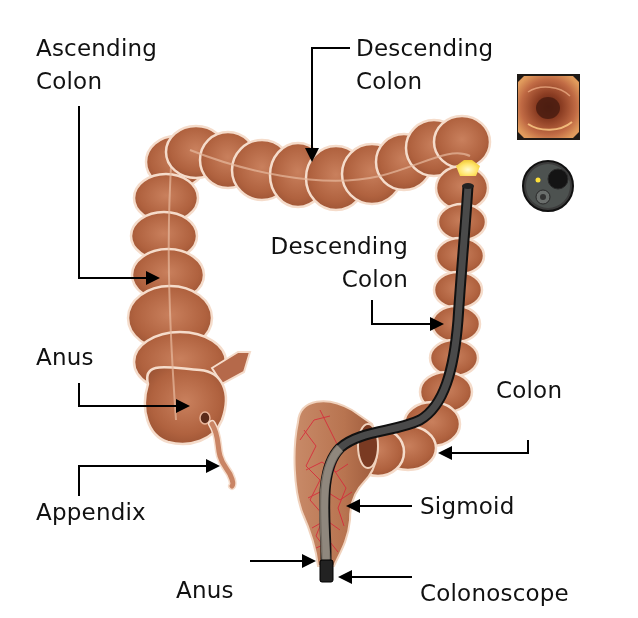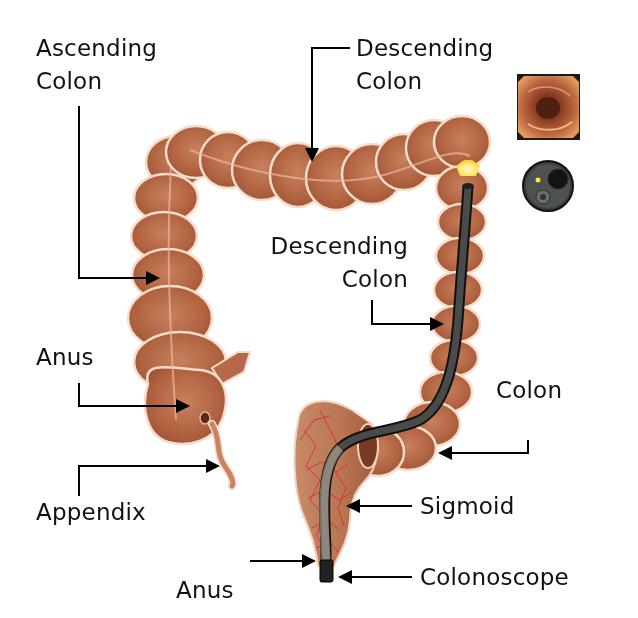--- a/index.html
+++ b/index.html
@@ -181,17 +181,17 @@
   </div>
   <div class="label" style="left:36px; top:496px;">
     <span>Appendix</span>
   </div>
   <div class="label" style="left:420px; top:490px;">
     <span>Sigmoid</span>
   </div>
   <div class="label" style="left:176px; top:574px;">
     <span>Anus</span>
   </div>
-  <div class="label" style="left:420px; top:561px;">
+  <div class="label" style="left:420px; top:577px;">
     <span>Colonoscope</span>
   </div>
 
 </div>
 
 </body></html>

